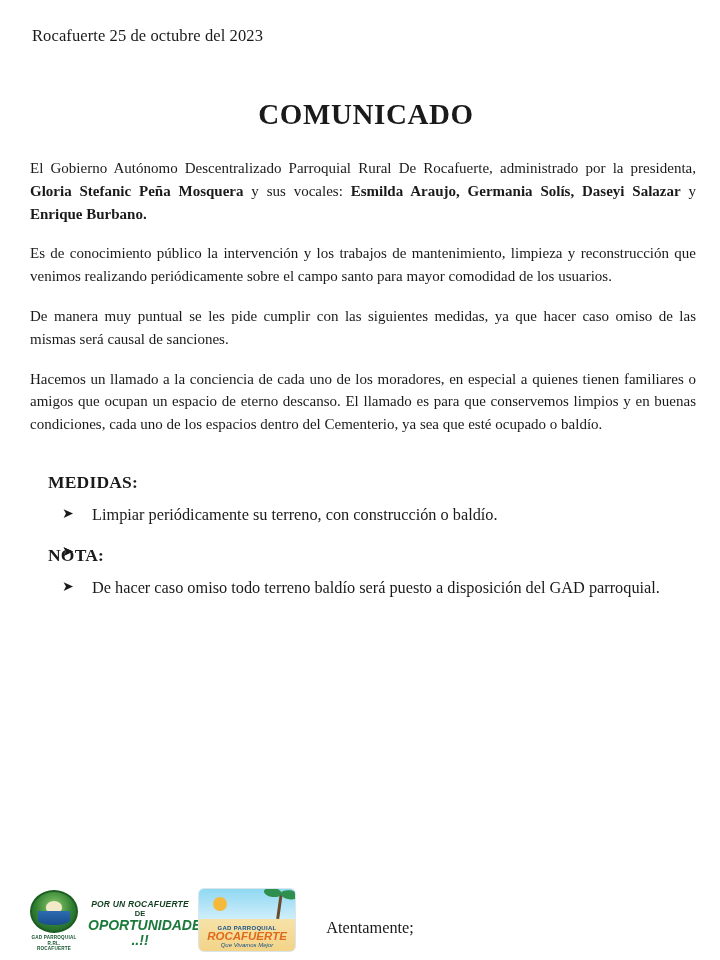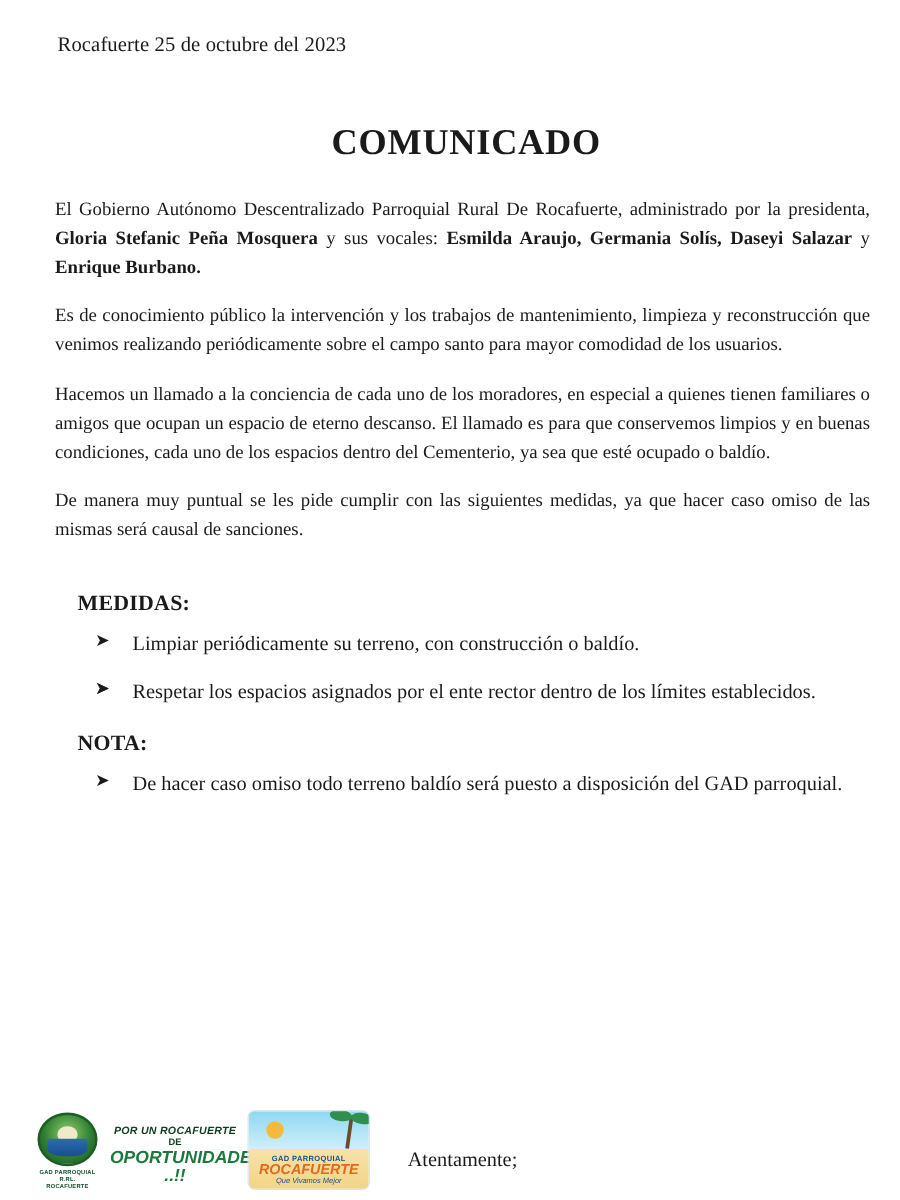--- a/index.html
+++ b/index.html
@@ -12,21 +12,21 @@
     background: #ffffff;
     font-family: "Liberation Serif", "DejaVu Serif", serif;
     color: #1a1a1a;
     overflow: hidden;
   }
   .page {
     position: relative;
     width: 720px;
     height: 960px;
     box-sizing: border-box;
-    padding: 26px 18px 0 44px;
+    padding: 26px 18px 0 30px;
   }
   .doc-date {
     font-size: 16.5px;
     letter-spacing: 0.1px;
     margin: 0 0 0 2px;
   }
   .doc-title {
     text-align: center;
     font-size: 29px;
     font-weight: bold;
@@ -246,38 +246,37 @@
 
   <h1 class="doc-title">COMUNICADO</h1>
 
   <div>
     <p class="para">
       <span>El Gobierno Autónomo Descentralizado Parroquial Rural De Rocafuerte, administrado por la presidenta, </span><b>Gloria Stefanic Peña Mosquera</b><span> y sus vocales: </span><b>Esmilda Araujo, Germania Solís, Daseyi Salazar</b><span> y </span><b>Enrique Burbano.</b>
     </p>
 
     <p class="para">Es de conocimiento público la intervención y los trabajos de mantenimiento, limpieza y reconstrucción que venimos realizando periódicamente sobre el campo santo para mayor comodidad de los usuarios.</p>
 
+    <p class="para">De manera muy puntual se les pide cumplir con las siguientes medidas, ya que hacer caso omiso de las mismas será causal de sanciones.</p>
+
     <p class="para">Hacemos un llamado a la conciencia de cada uno de los moradores, en especial a quienes tienen familiares o amigos que ocupan un espacio de eterno descanso. El llamado es para que conservemos limpios y en buenas condiciones, cada uno de los espacios dentro del Cementerio, ya sea que esté ocupado o baldío.</p>
-
-    <p class="para">De manera muy puntual se les pide cumplir con las siguientes medidas, ya que hacer caso omiso de las mismas será causal de sanciones.</p>
   </div>
 
   <div>
     <div class="section-head">MEDIDAS:</div>
     <ul class="bullets">
       <li>
         <span class="bullet-glyph">➤</span>
         <span>Limpiar periódicamente su terreno, con construcción o baldío.</span>
       </li>
       <li>
         <span class="bullet-glyph">➤</span>
       </li>
       <li>
         <span class="bullet-glyph">➤</span>
-        <span>Respetar los espacios asignados por el ente rector dentro de los límites establecidos.</span>
       </li>
     </ul>
   </div>
 
   <div>
     <div class="section-head nota">NOTA:</div>
     <ul class="bullets">
       <li>
         <span class="bullet-glyph">➤</span>
         <span>De hacer caso omiso todo terreno baldío será puesto a disposición del GAD parroquial.</span>

